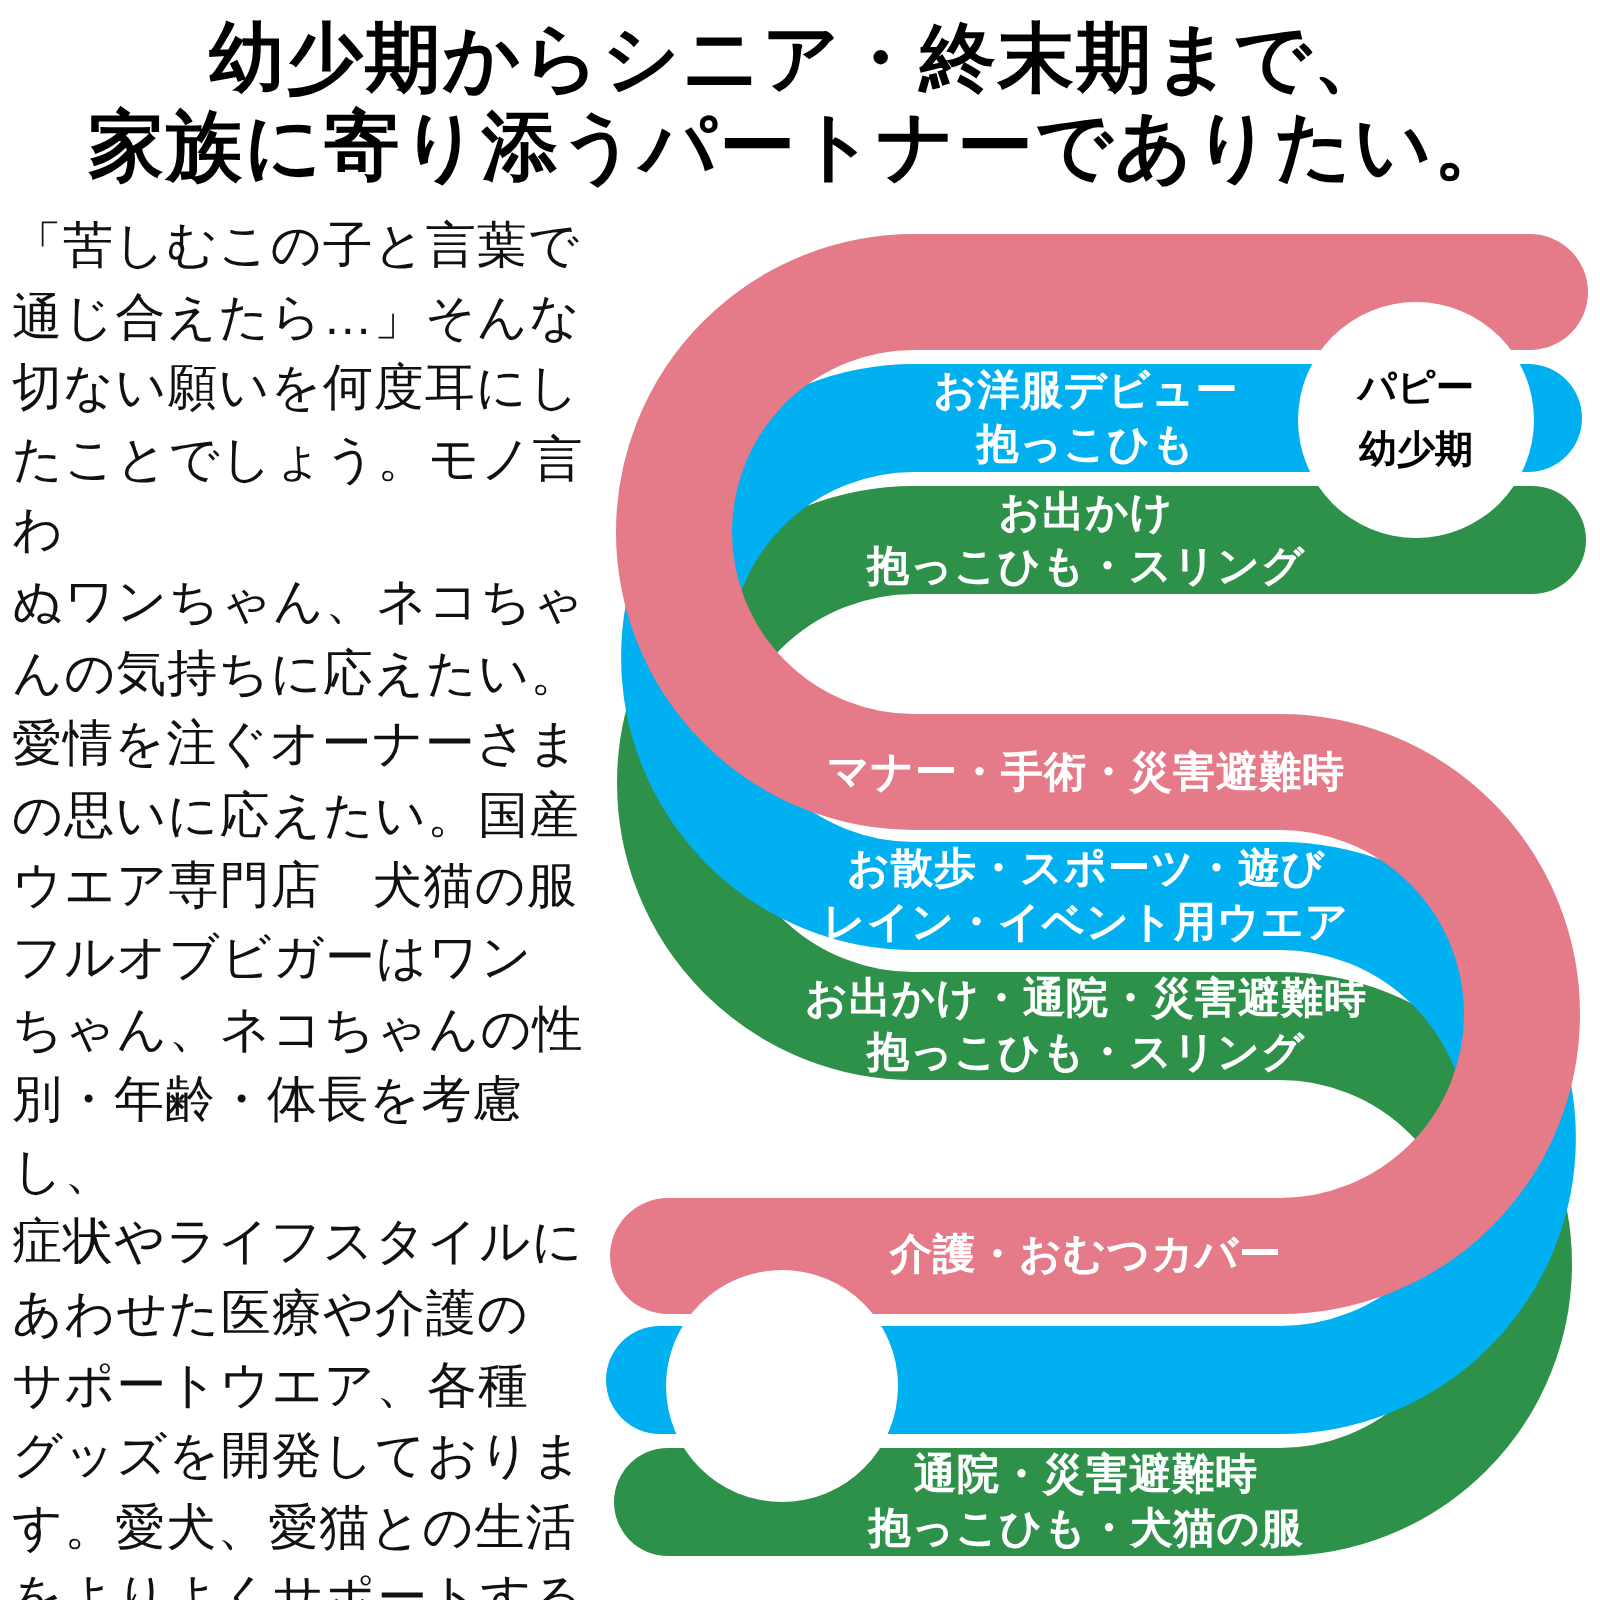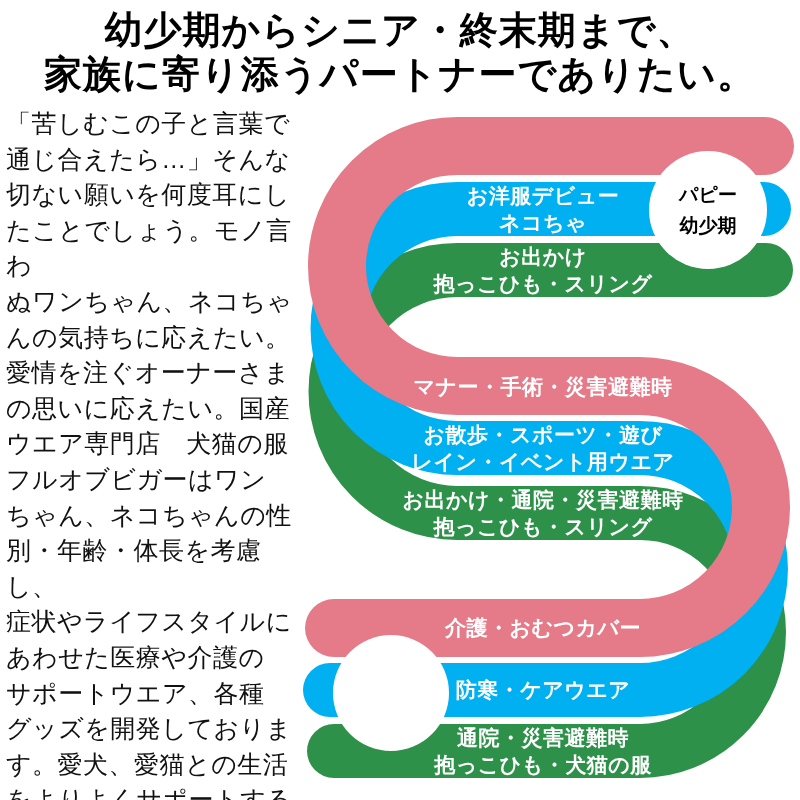--- a/index.html
+++ b/index.html
@@ -64,29 +64,28 @@
 
     <path d="M 764 209 L 457 209 A 119.5 119.5 0 0 0 457 448 L 640 448 A 121 121 0 0 1 640 690 L 330 690" fill="none" stroke-width="54" stroke-linecap="round" stroke="#00B0F0"></path>
 
     <path d="M 765 146 L 457 146 A 120 120 0 0 0 457 386 L 640 386 A 121 121 0 0 1 640 628 L 334 628" fill="none" stroke-width="58" stroke-linecap="round" stroke="#E57A88"></path>
 
     <circle cx="708" cy="210" r="59" fill="#FFFFFF"></circle>
     <circle cx="391" cy="693" r="58" fill="#FFFFFF"></circle>
   </svg>
 
   <div class="band-label" style="top:182px">お洋服デビュー
-ネコちゃ</div>
+抱っこひも</div>
   <div class="band-label" style="top:243px">お出かけ
 抱っこひも・スリング</div>
   <div class="band-label" style="top:373px">マナー・手術・災害避難時</div>
   <div class="band-label" style="top:421px">お散歩・スポーツ・遊び
 レイン・イベント用ウエア</div>
   <div class="band-label" style="top:486px">お出かけ・通院・災害避難時
 抱っこひも・スリング</div>
   <div class="band-label" style="top:614px">介護・おむつカバー</div>
-  <div class="band-label" style="top:676px">防寒・ケアウエア</div>
   <div class="band-label" style="top:724px">通院・災害避難時
 抱っこひも・犬猫の服</div>
 
   <div class="stage-label puppy">パピー
 幼少期</div>
 
 </div>
 
 </body></html>

